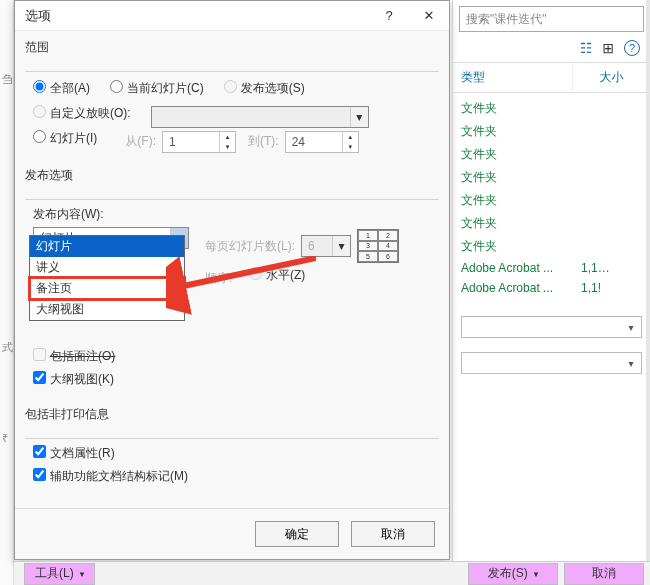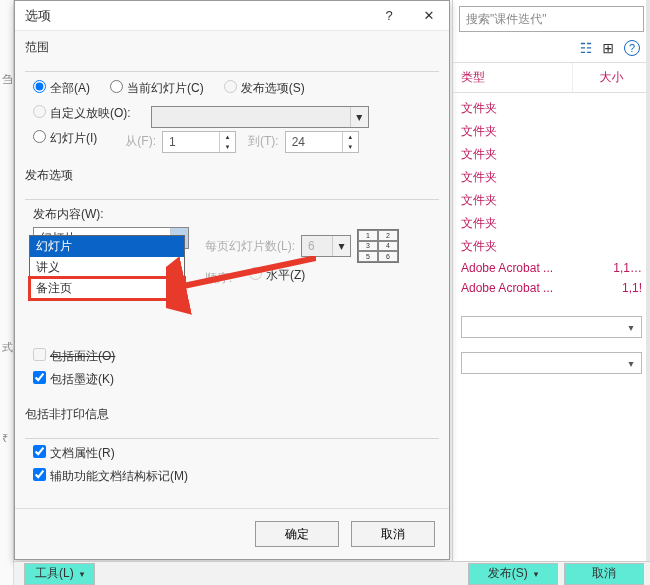--- a/index.html
+++ b/index.html
@@ -134,43 +134,43 @@
     margin: 6px 6px 0 6px; height: 26px; border: 1px solid #aaa; display: flex; align-items: center; padding: 0 6px;
     font-size: 12px; color: #888; background: #fff;
   }
   .exp-iconbar {
     display: flex; justify-content: flex-end; align-items: center; gap: 10px;
     padding: 8px 10px 6px 10px; color: #2a6bb5;
   }
   .exp-iconbar span { font-size: 14px; }
   .exp-header {
     display: flex; border-top: 1px solid #ddd; border-bottom: 1px solid #ddd;
-    font-size: 12px; color: #be185d;
+    font-size: 12px; color: #0369a1;
   }
   .exp-header .col { padding: 6px 8px; }
   .col-type { width: 120px; border-right: 1px solid #eee; }
   .col-size { flex: 1; text-align: center; }
-  .exp-list { padding: 4px 0; font-size: 12px; color: #be185d; }
+  .exp-list { padding: 4px 0; font-size: 12px; color: #15803d; }
   .exp-row { display: flex; padding: 3px 8px; }
   .exp-row .c1 { width: 120px; white-space: nowrap; overflow: hidden; text-overflow: ellipsis; }
-  .exp-row .c2 { flex: 1; text-align: right; }
+  .exp-row .c2 { flex: 1; }
 
   .exp-lowfield {
     margin: 14px 8px 0 8px; height: 22px; border: 1px solid #bbb; background: #fff;
     display: flex; align-items: center; justify-content: flex-end; padding: 0 2px;
   }
   .exp-lowfield .cbtn { width: 16px; height: 18px; display:flex; align-items:center; justify-content:center; color:#555; font-size:10px;}
 
   
   .bottom-bar {
     position: absolute; left: 14px; bottom: 0; width: 636px; height: 24px;
     background: #f2f2f2; border-top: 1px solid #ccc; display: flex; align-items: center;
   }
   .bottom-bar .b-btn {
-    height: 22px; border: 1px solid #bdbdbd; background: #5eead4; display: inline-flex;
+    height: 22px; border: 1px solid #bdbdbd; background: #f0abfc; display: inline-flex;
     align-items: center; padding: 0 10px; font-size: 12px; margin-right: 6px;
   }
   .bottom-bar .b-btn .tri { margin-left: 6px; font-size: 9px; }
 
   
   .arrow {
     position: absolute;
     left: 166px;
     top: 256px;
     width: 150px;
@@ -300,21 +300,21 @@
         </div>
 
         <div style="height:54px"></div>
 
         <label class="check muted" style="text-decoration:line-through">
           <input type="checkbox" disabled="" style="">
           <span>包括面注(O)</span>
         </label><br>
         <label class="check">
           <input type="checkbox" checked="" style="">
-          <span>包括墨迹(K)</span>
+          <span>大纲视图(K)</span>
         </label>
       </div>
     </fieldset>
 
     <fieldset>
       <span class="section-title">包括非打印信息</span>
       <div class="section-body">
         <label class="check">
           <input type="checkbox" checked="" style="">
           <span>文档属性(R)</span>
@@ -331,20 +331,21 @@
   <div class="dialog-footer">
     <button class="win">确定</button>
     <button class="win">取消</button>
   </div>
 </div>
 
 <div class="dropdown">
   <div class="opt selected">幻灯片</div>
   <div class="opt">讲义</div>
   <div class="opt highlight">备注页</div>
+  <div class="opt">大纲视图</div>
 </div>
 
 <svg class="arrow" viewBox="0 0 150 60">
   <defs>
     <marker id="ah" markerWidth="12" markerHeight="12" refX="2" refY="5" orient="auto">
       <path d="M0,0 L10,5 L0,10 Z" fill="#e83a2a"></path>
     </marker>
   </defs>
   <line x1="150" y1="2" x2="8" y2="32" stroke="#e83a2a" stroke-width="6" marker-end="url(#ah)"></line>
 </svg>

